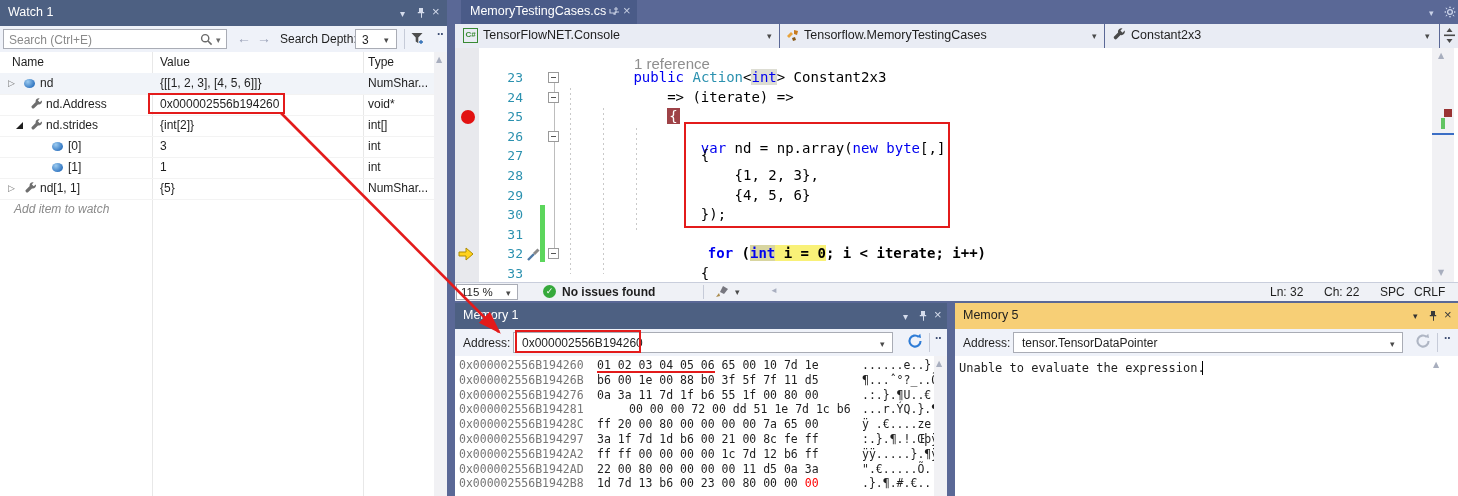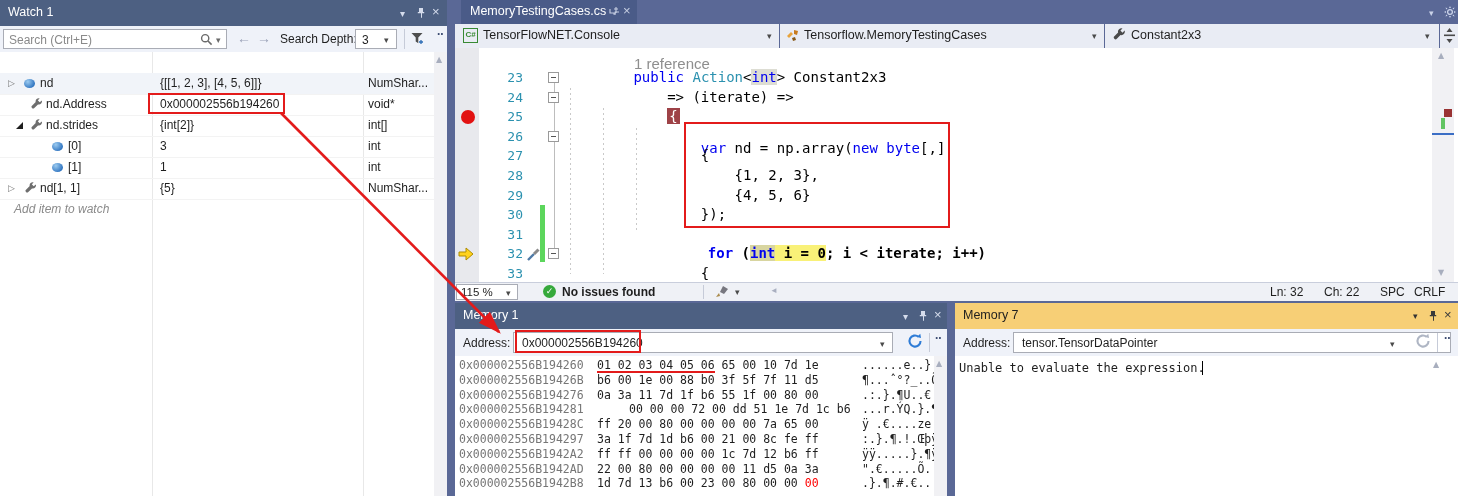--- a/index.html
+++ b/index.html
@@ -72,20 +72,25 @@
       <span class="a chev" style="left:28px;top:5px;color:#4A4A4A">▾</span>
     </div>
     <div class="a sep" style="left:404px;top:3px;height:20px"></div>
     <span class="a" style="left:410px;top:5px"><svg width="15" height="15" viewBox="0 0 15 15">
           <path d="M1.5 2h11l-4.2 4.6v5.6l-2.6-1.8V6.6z" fill="#4E4E4E"></path>
           <path d="M11 9v4M9 11h4" stroke="#2D6DB5" stroke-width="1.3"></path>
         </svg></span>
     <span class="a" style="left:437px;top:-2px;font-weight:bold;color:#3A4A70">..</span>
   </div>
 
+  <div class="a" style="left:0;top:52px;width:447px;height:21px;background:#fff;border-bottom:1px solid #E6E6E6">
+    <span class="a hdr" style="left:12px;top:3px">Name</span>
+    <span class="a hdr" style="left:160px;top:3px">Value</span>
+    <span class="a hdr" style="left:368px;top:3px">Type</span>
+  </div>
   <div class="a gridv" style="left:152px;top:52px;height:444px"></div>
   <div class="a gridv" style="left:363px;top:52px;height:444px"></div>
   <div class="a scrollstrip" style="left:434px;top:52px;width:13px;height:444px">
     <span class="a sarrow" style="left:2px;top:3px">▲</span>
   </div>
   <div class="a" id="watch-rows" style="left:0;top:0;width:434px;height:496px">
       <div class="wrow" style="position: absolute; left: 0px; top: 73px; width: 434px; background: rgb(241, 244, 249);">
         <div class="tri-col" style="position: absolute; left: 8px; top: 6px;">▷</div>
         <div class="sphere" style="position: absolute; left: 24px; top: 6px;"></div>
         <div style="position: absolute; left: 40px; top: 3px;">nd</div>
@@ -310,30 +315,30 @@
       <div class="memtext" style="position: absolute; left: 142px; top: 120.4px;">1d 7d 13 b6 00 23 00 80 00 00<span style="color: rgb(255, 0, 0);"> 00</span></div>
       <div class="memtext" style="position: absolute; left: 407px; top: 120.4px;">.}.¶.#.€...</div>
     </div>
   <div class="a scrollstrip" style="left:479px;top:53px;width:13px;height:140px">
     <span class="a sarrow" style="left:2px;top:3px">▲</span>
   </div>
 </div>
 
 <div class="a" style="left:955px;top:303px;width:503px;height:193px;background:#fff">
   <div class="a titlebar active" style="left:0;top:0;width:503px;height:26px;background:#F7CF76;color:#1E1E1E">
-    <span class="a" style="left:8px;top:5px">Memory 7</span>
+    <span class="a" style="left:8px;top:5px">Memory 5</span>
     <span class="a chev" style="left:458px;top:8px;color:#333">▾</span>
     <span class="a" style="left:473px;top:7px"><svg width="10" height="12" viewBox="0 0 10 12">
           <path d="M3 1h4v4h1.2v1.2H6v4.5h-1V6.2H1.8V5H3z" fill="#3A3A3A"></path>
         </svg></span>
     <span class="a" style="left:489px;top:4px;font-size:13px;color:#3A3A3A">×</span>
   </div>
   <div class="a toolbar" style="left:0;top:26px;width:503px;height:27px">
     <span class="a" style="left:8px;top:7px">Address:</span>
-    <div class="a inputbox" style="left:58px;top:3px;width:438px;height:21px">
+    <div class="a inputbox" style="left:58px;top:3px;width:390px;height:21px">
       <span class="a" style="left:8px;top:3px">tensor.TensorDataPointer</span>
       <span class="a chev" style="left:376px;top:6px">▾</span>
     </div>
     <span class="a" style="left:460px;top:4px"><svg width="16" height="16" viewBox="0 0 13 13">
           <path d="M11 6.5a4.5 4.5 0 1 1-1.6-3.4" fill="none" stroke="#AFB6C4" stroke-width="1.7"></path>
           <path d="M10.8 0.6l.6 3.4-3.3-.7z" fill="#AFB6C4"></path>
         </svg></span>
     <div class="a sep" style="left:482px;top:4px;height:19px"></div>
     <span class="a" style="left:489px;top:-1px;font-weight:bold;color:#3A4A70">..</span>
   </div>

